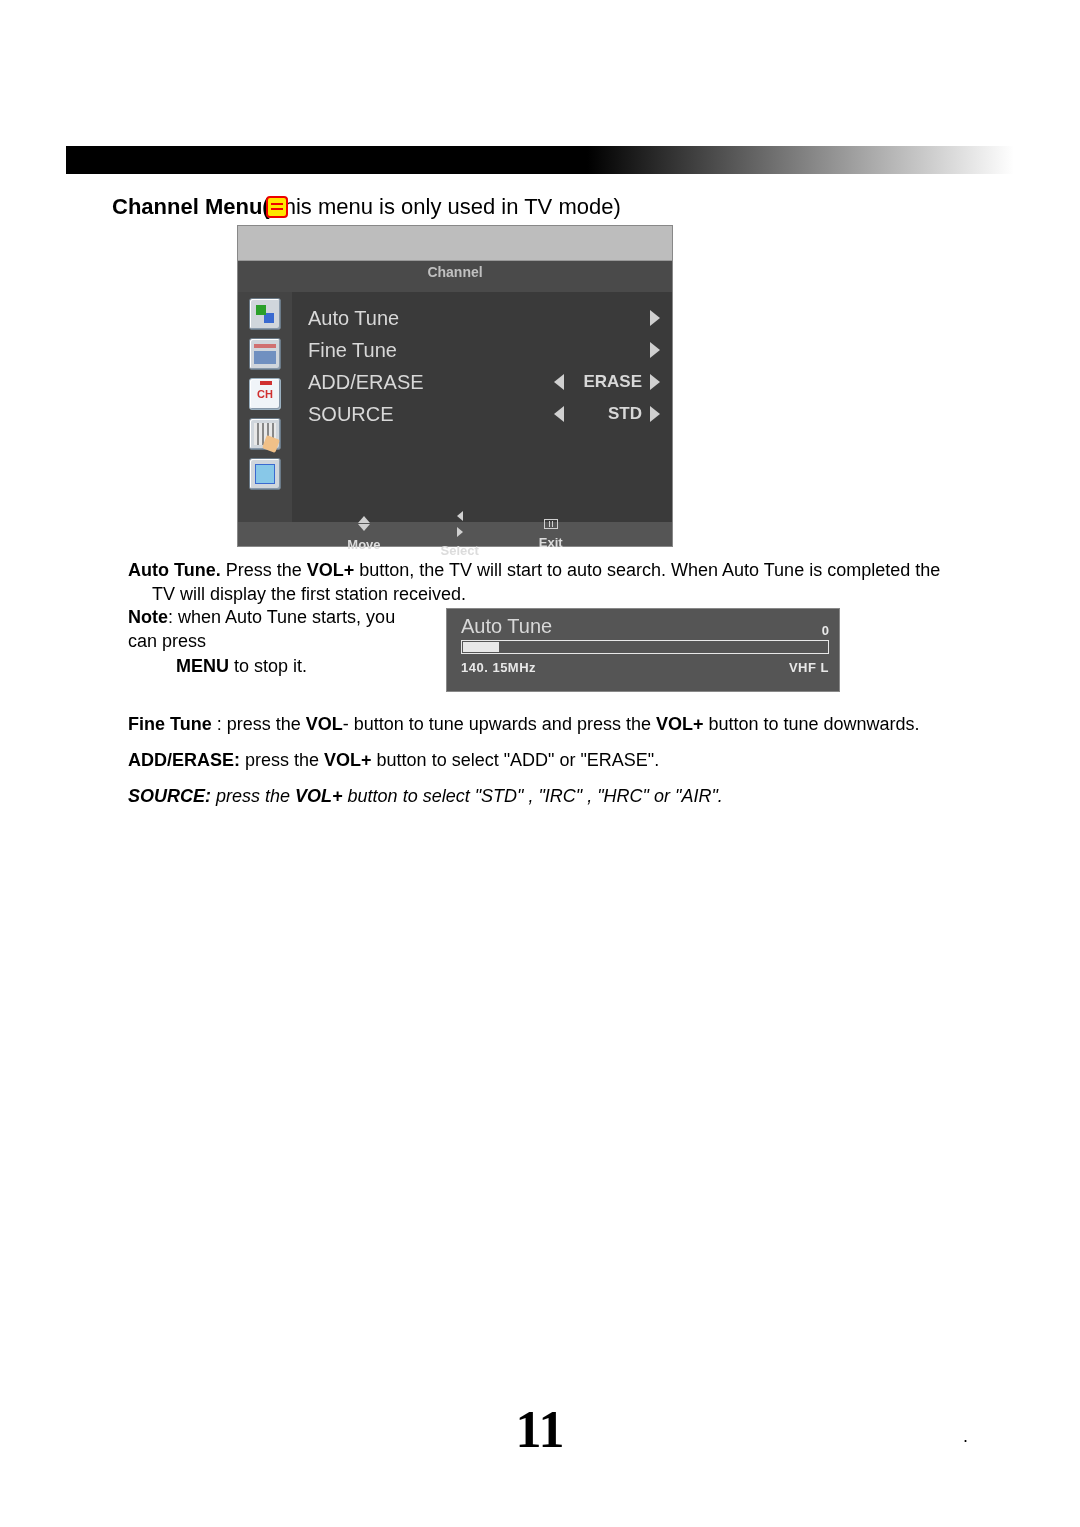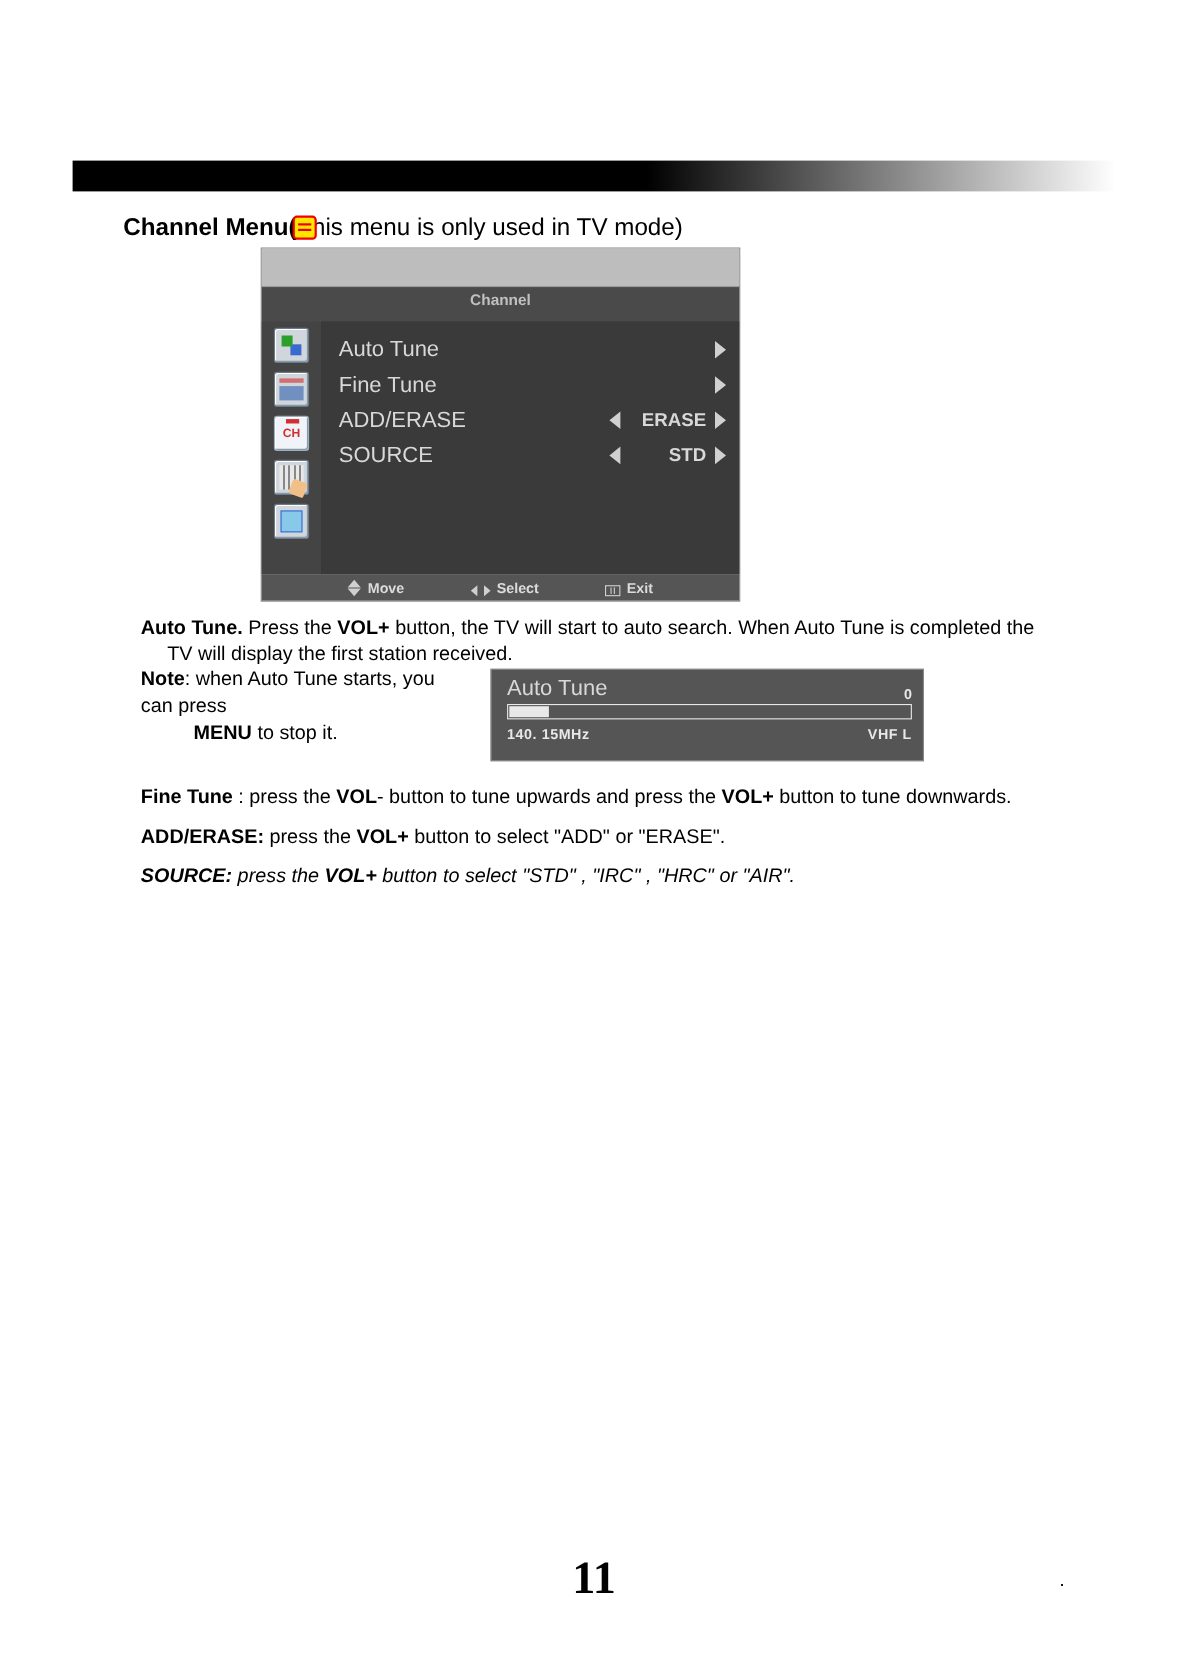--- a/index.html
+++ b/index.html
@@ -193,21 +193,21 @@
     background: #555;
     display: flex;
     align-items: center;
     color: #dcdcdc;
     font-size: 13px;
     font-weight: bold;
     padding: 0 24px;
     gap: 60px;
     justify-content: center;
   }
-  .osd-foot .grp { display: flex; align-items: flex-end; gap: 6px; }
+  .osd-foot .grp { display: flex; align-items: center; gap: 6px; flex-direction: column; }
   .osd-foot .box { width:14px; height:10px; border:1px solid #d0d0d0; position:relative; }
   .osd-foot .box::before,.osd-foot .box::after { content:""; position:absolute; top:1px; bottom:1px; width:1px; background:#d0d0d0; }
   .osd-foot .box::before { left:4px; }
   .osd-foot .box::after { right:4px; }
   .updown { display:flex; flex-direction:column; gap:1px; }
 
   .body-text {
     position: absolute;
     left: 128px;
     width: 840px;
@@ -258,21 +258,21 @@
     margin-top: 6px;
     letter-spacing: 0.5px;
   }
 
   .pagenum {
     position: absolute;
     left: 0; right: 0;
     bottom: 68px;
     text-align: center;
     font-family: "Times New Roman", serif;
-    font-size: 42px;
+    font-size: 52px;
     font-weight: bold;
   }
 </style>
 </head>
 <body>
 
 <div class="topbar"></div>
 
 <div class="heading">
   <span class="bold">Channel Menu</span><span style="font-weight:bold">(</span><span class="marker"></span><span>his menu is only used in TV mode)</span>

